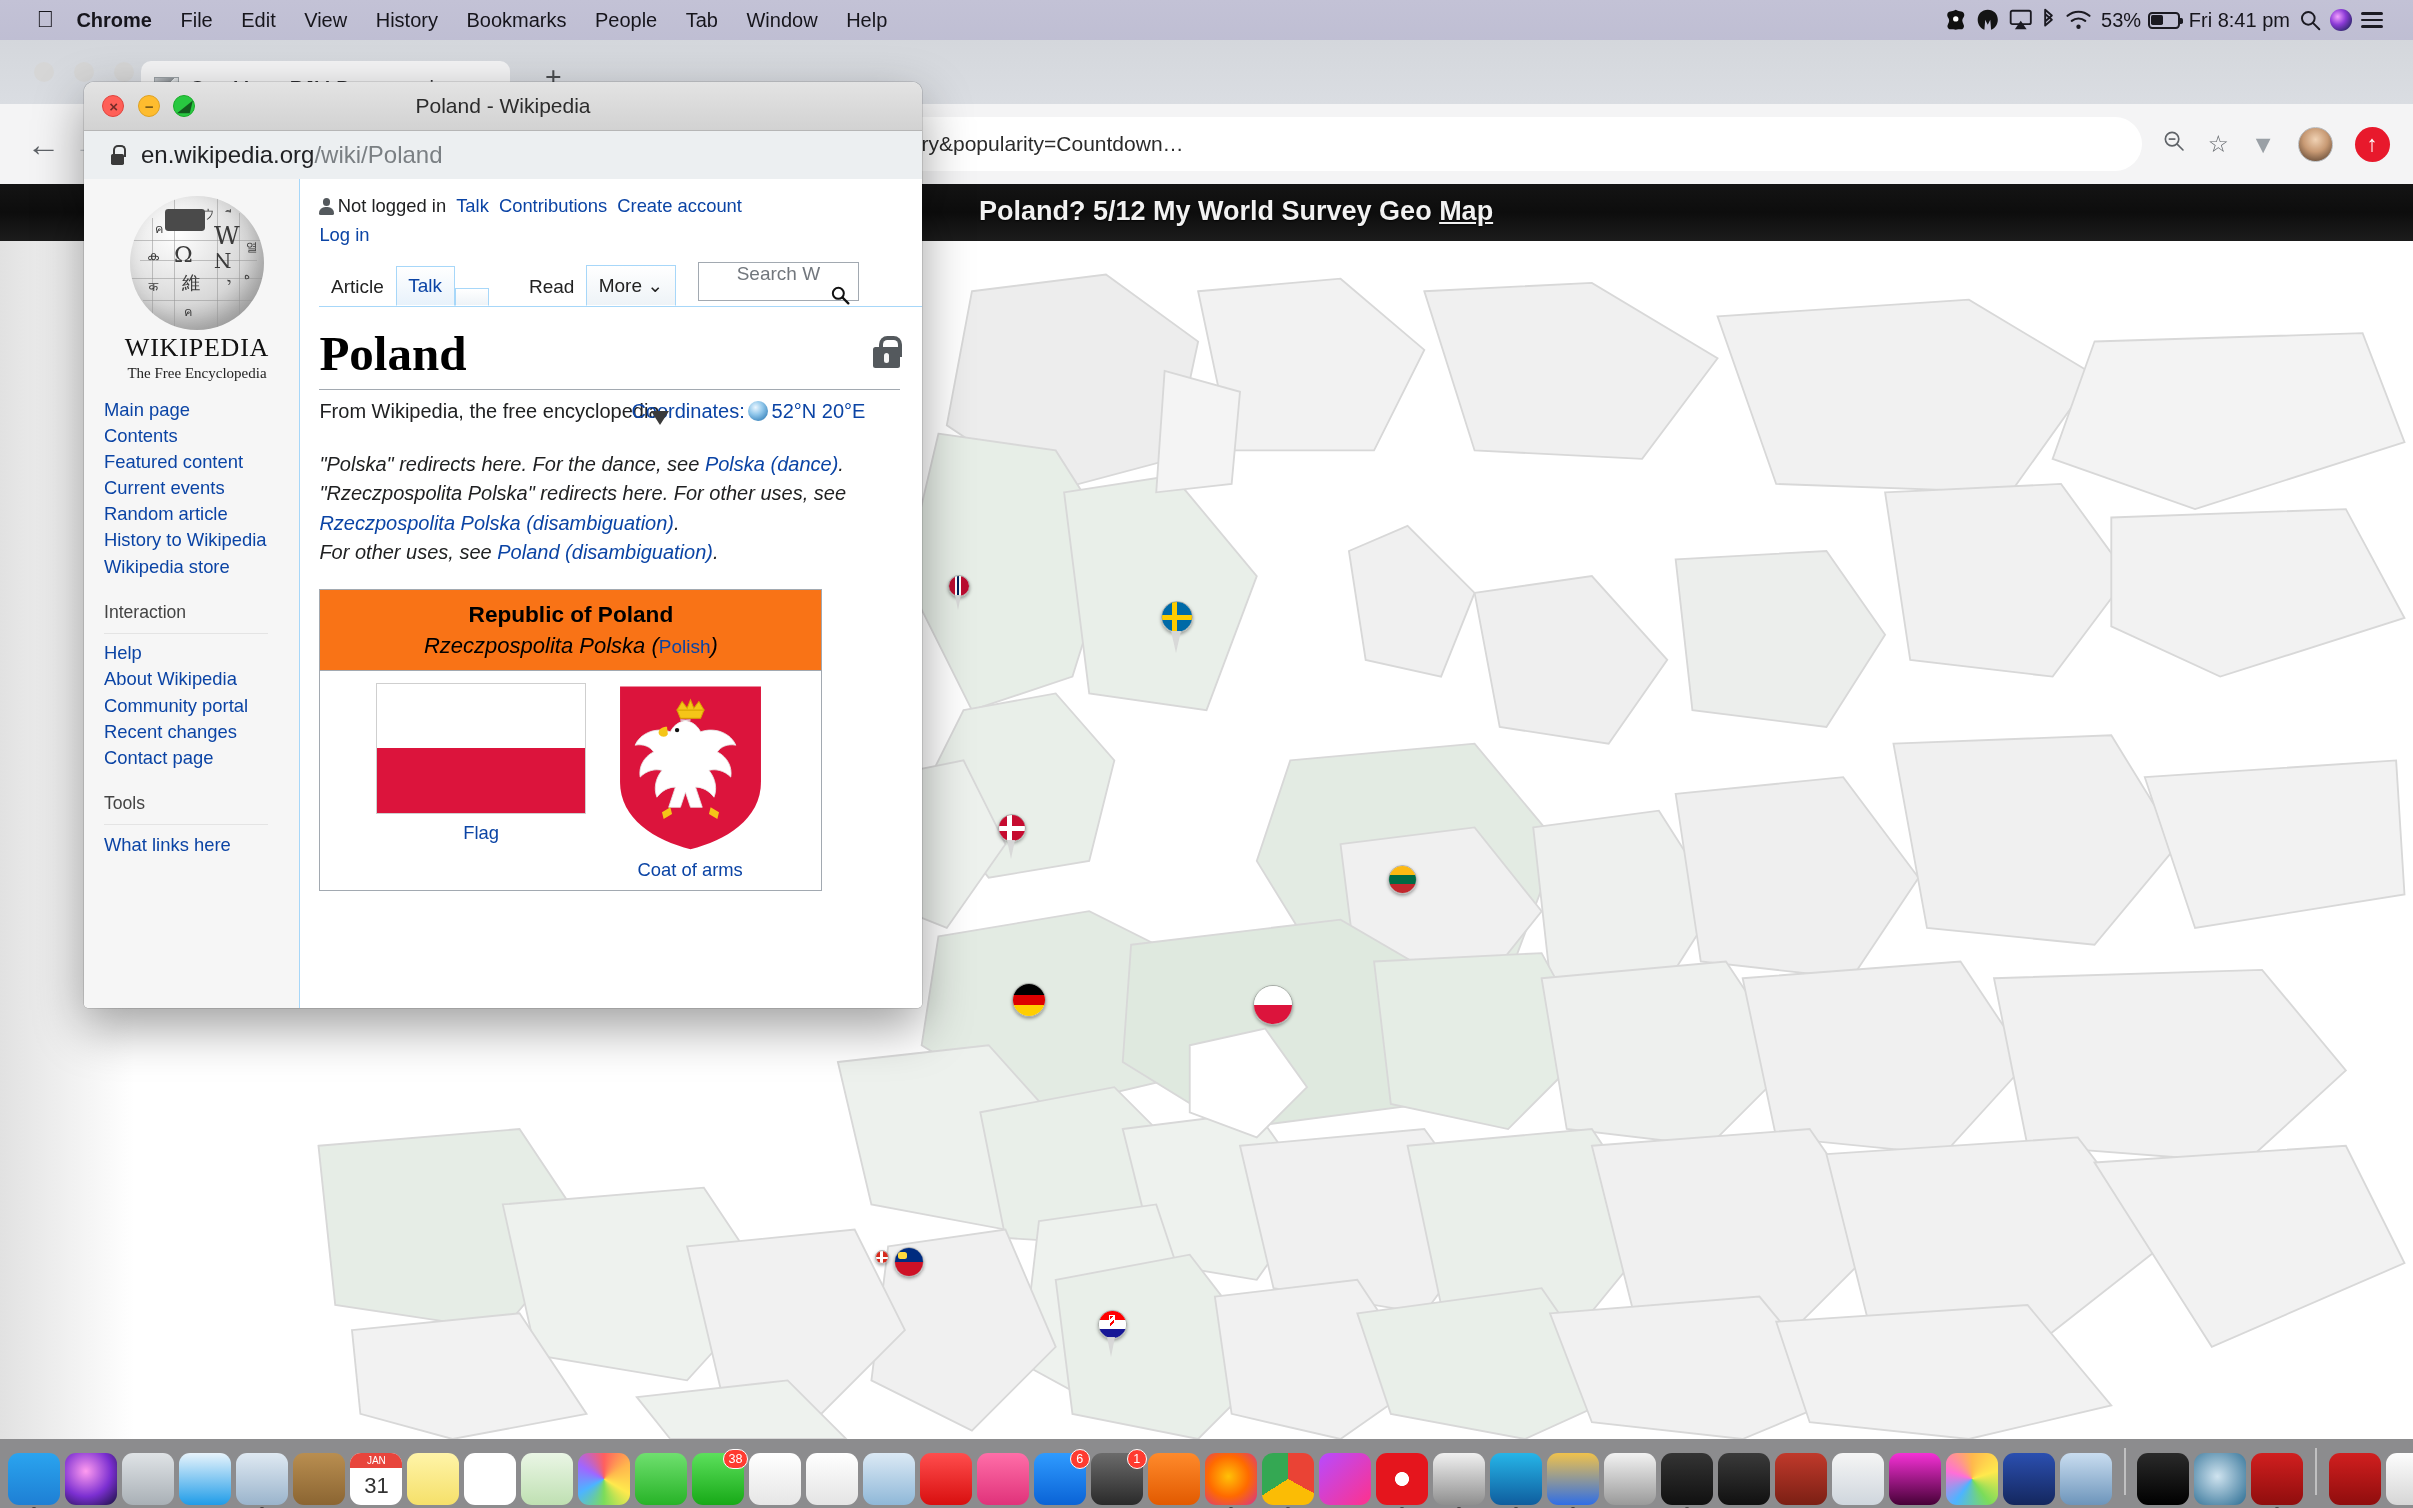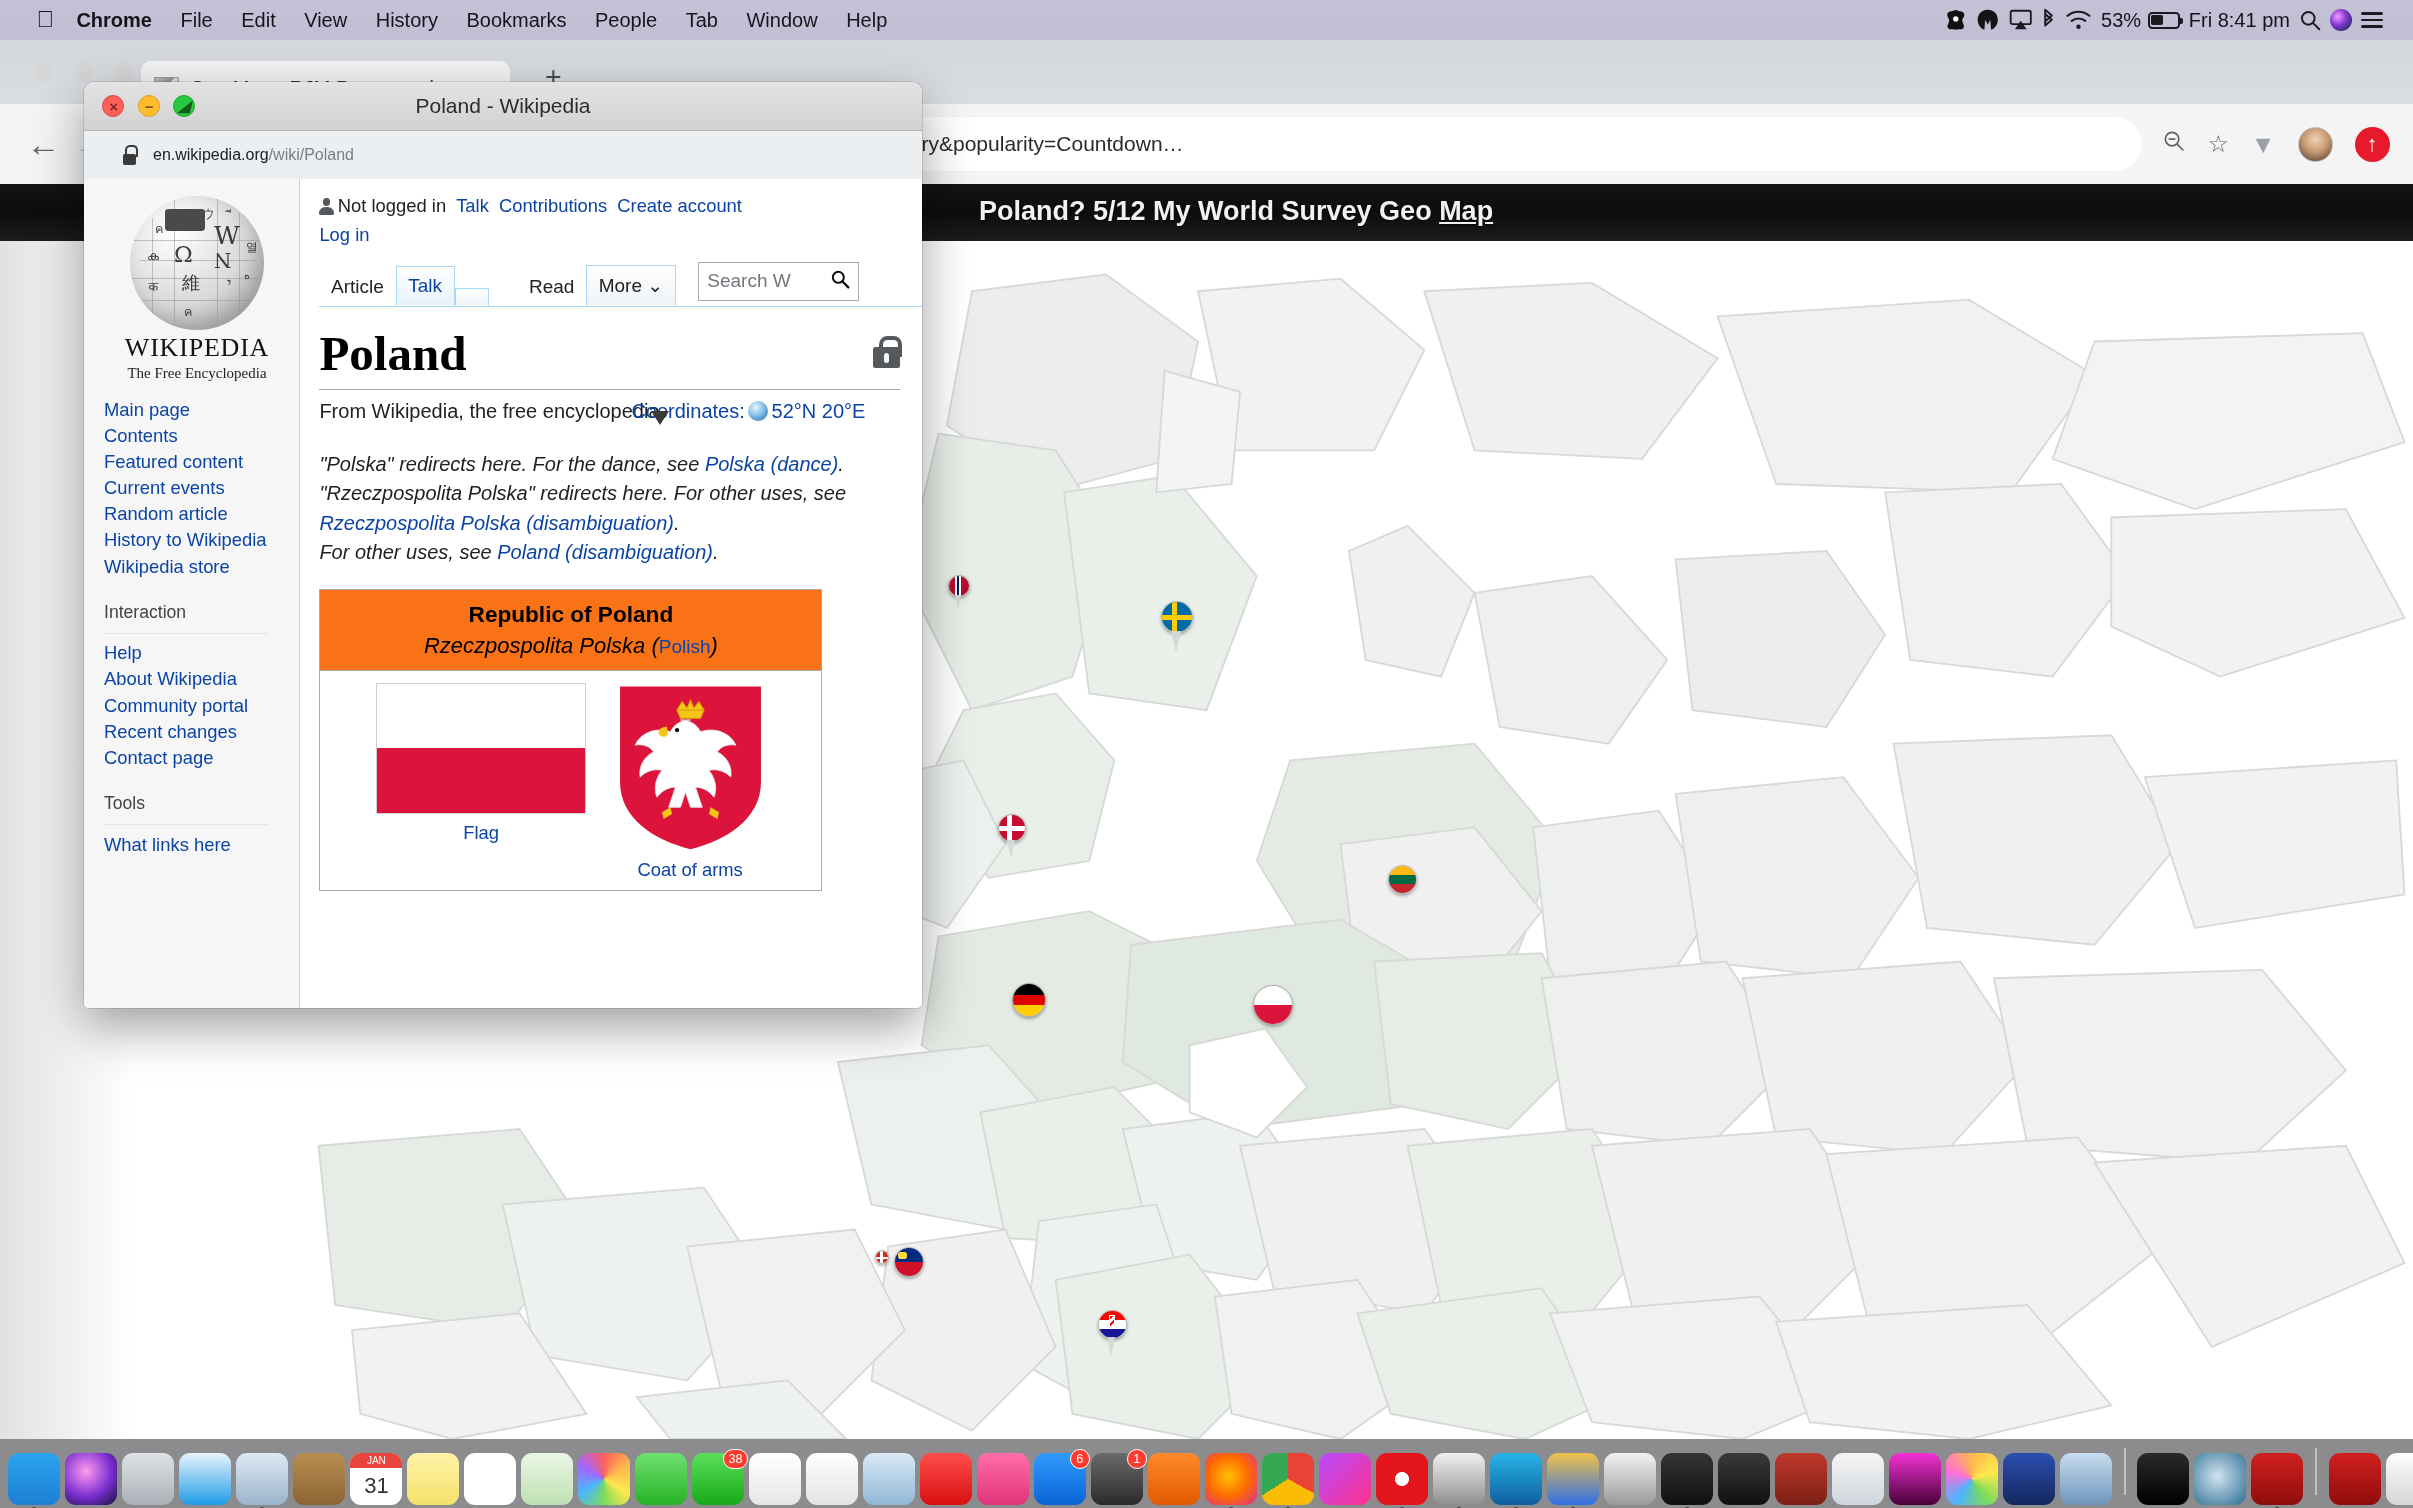--- a/index.html
+++ b/index.html
@@ -105,21 +105,21 @@
   #wikititlebar{height:49px;background:linear-gradient(180deg,#e3e3e3,#d2d2d2);
     border-bottom:0.8px solid #b6b6b6;display:flex;align-items:center;position:relative;}
   .tl{display:flex;gap:13.4px;margin-left:18.4px;}
   .tl i{width:22px;height:22px;border-radius:50%;display:flex;align-items:center;justify-content:center;
     font-size:15px;font-weight:bold;color:rgba(0,0,0,.55);}
   .tl .c{background:#ff5f57;border:0.8px solid #e0443e;}
   .tl .m{background:#febc2e;border:0.8px solid #dea123;}
   .tl .g{background:#28c840;border:0.8px solid #1aab29;}
   #wikititle{position:absolute;left:0;right:0;text-align:center;font-size:21px;color:#2c2c2c;}
   #wikiurlbar{height:49px;background:#eceff1;border-bottom:0.8px solid #cfd4d7;
-    display:flex;align-items:center;padding-left:37px;gap:15px;font-size:16px;color:#202124;}
+    display:flex;align-items:center;padding-left:25px;gap:15px;font-size:24px;color:#202124;}
   .lockico{width:17px;height:20px;position:relative;}
   .lockico:before{content:"";position:absolute;left:1.7px;bottom:0;width:13.4px;height:11px;background:#3a3a3a;border-radius:1.7px;}
   .lockico:after{content:"";position:absolute;left:4.2px;top:0;width:8.4px;height:10px;border:2.5px solid #3a3a3a;border-bottom:none;border-radius:5px 5px 0 0;}
   #wikiurl .dim{color:#7a7f83;}
 
   #wikibody{position:absolute;left:0;top:97px;right:0;bottom:0;background:#fff;overflow:hidden;}
 
   #wsidebar{position:absolute;left:0;top:0;width:216px;bottom:0;background:#f6f6f6;
     border-right:0.8px solid #a7d7f9;padding:11.7px 0 0 20px;}
   #wlogo{width:176px;text-align:center;margin:5px 0 8.4px 5px;}
@@ -142,21 +142,21 @@
   #wtoplinks .person{display:inline-block;width:14.2px;height:17.6px;vertical-align:-3.4px;position:relative;margin-right:4.2px;}
   #wtoplinks .person:before{content:"";position:absolute;left:3.4px;top:0;width:7.5px;height:7.5px;border-radius:50%;background:#54595d;}
   #wtoplinks .person:after{content:"";position:absolute;left:0;bottom:0.8px;width:14.2px;height:8.4px;border-radius:6.7px 6.7px 1.7px 1.7px;background:#54595d;}
   #wtabs{display:flex;align-items:flex-end;gap:0;margin-top:8.4px;border-bottom:0.8px solid #a7d7f9;height:49px;}
   #wtabs .tb{font-size:19px;padding:8.4px 11.7px 7.5px;color:#222;}
   #wtabs .tb.sel{background:linear-gradient(180deg,#fff,#e8f2fb);border:0.8px solid #a7d7f9;border-bottom:0.8px solid #fff;color:#0b44a5;}
   #wtabs .tb.blank{background:linear-gradient(180deg,#fff,#eef3f7);border:0.8px solid #a7d7f9;border-bottom:0.8px solid #fff;width:34px;}
   #wtabs .sp{width:28.5px;}
   #wtabs .more{background:linear-gradient(180deg,#fff,#eef3f7);border:0.8px solid #a7d7f9;border-bottom:0.8px solid #fff;}
   #wsearch{margin-left:22px;margin-bottom:5px;width:161px;height:39px;background:#fff;border:0.8px solid #a2a9b1;
-    display:flex;align-items:center;padding:0 8.4px;font-size:19px;color:#72777d;}
+    display:flex;align-items:center;padding:0 8.4px;font-size:19px;color:#72777d;flex-direction:column;}
   #wsearch .mag{margin-left:auto;color:#111;font-size:21px;}
 
   #wtitle{font-family:"Liberation Serif",serif;font-size:49px;color:#000;margin-top:18.4px;}
   #wtitlerow{display:flex;align-items:center;}
   #wlock{margin-left:auto;margin-right:22px;margin-top:15px;width:27px;height:32px;position:relative;}
   #wlock:before{content:"";position:absolute;left:0;bottom:0;width:27px;height:21px;background:#54595d;border-radius:2.5px;}
   #wlock:after{content:"";position:absolute;left:5.9px;top:0;width:15px;height:17px;border:4.2px solid #54595d;border-bottom:none;border-radius:8.4px 8.4px 0 0;}
   #wlock em{position:absolute;left:11px;bottom:5px;width:5px;height:10px;background:#f6f6f6;border-radius:2.5px;z-index:2;}
   #wrule{height:0.8px;background:#a2a9b1;margin:6.7px 22px 0 0;}
   #wfrom{font-size:20px;color:#202122;margin-top:10px;position:relative;height:28.5px;}

